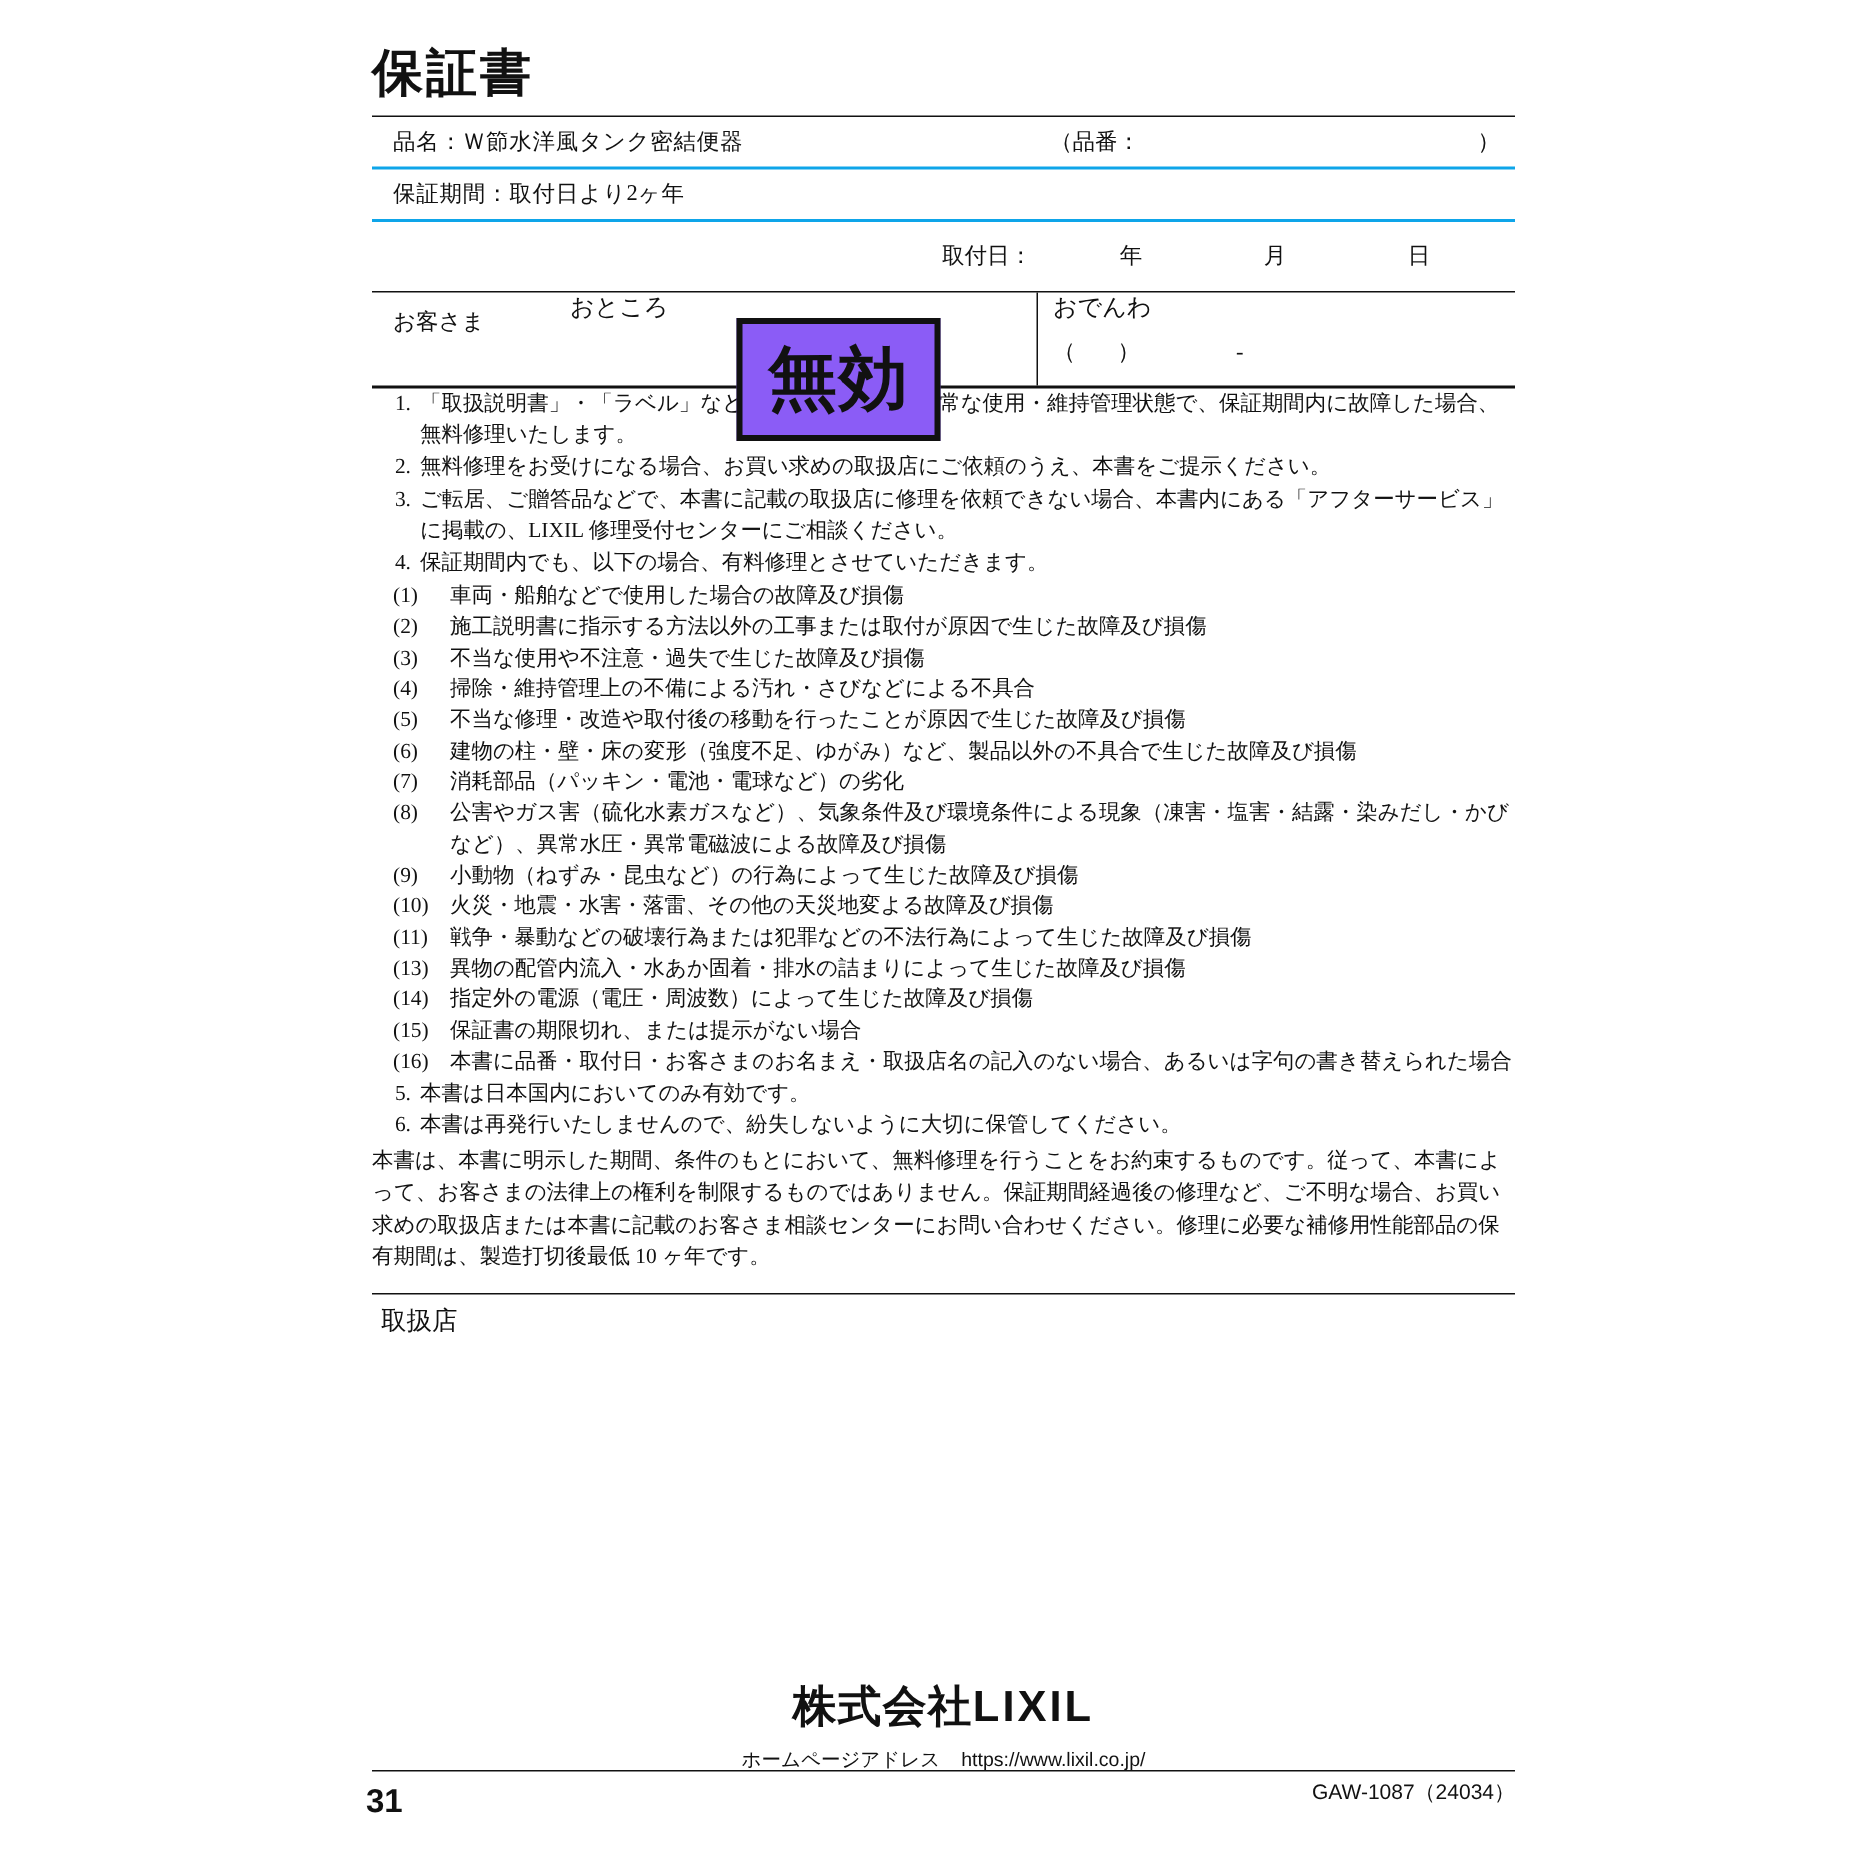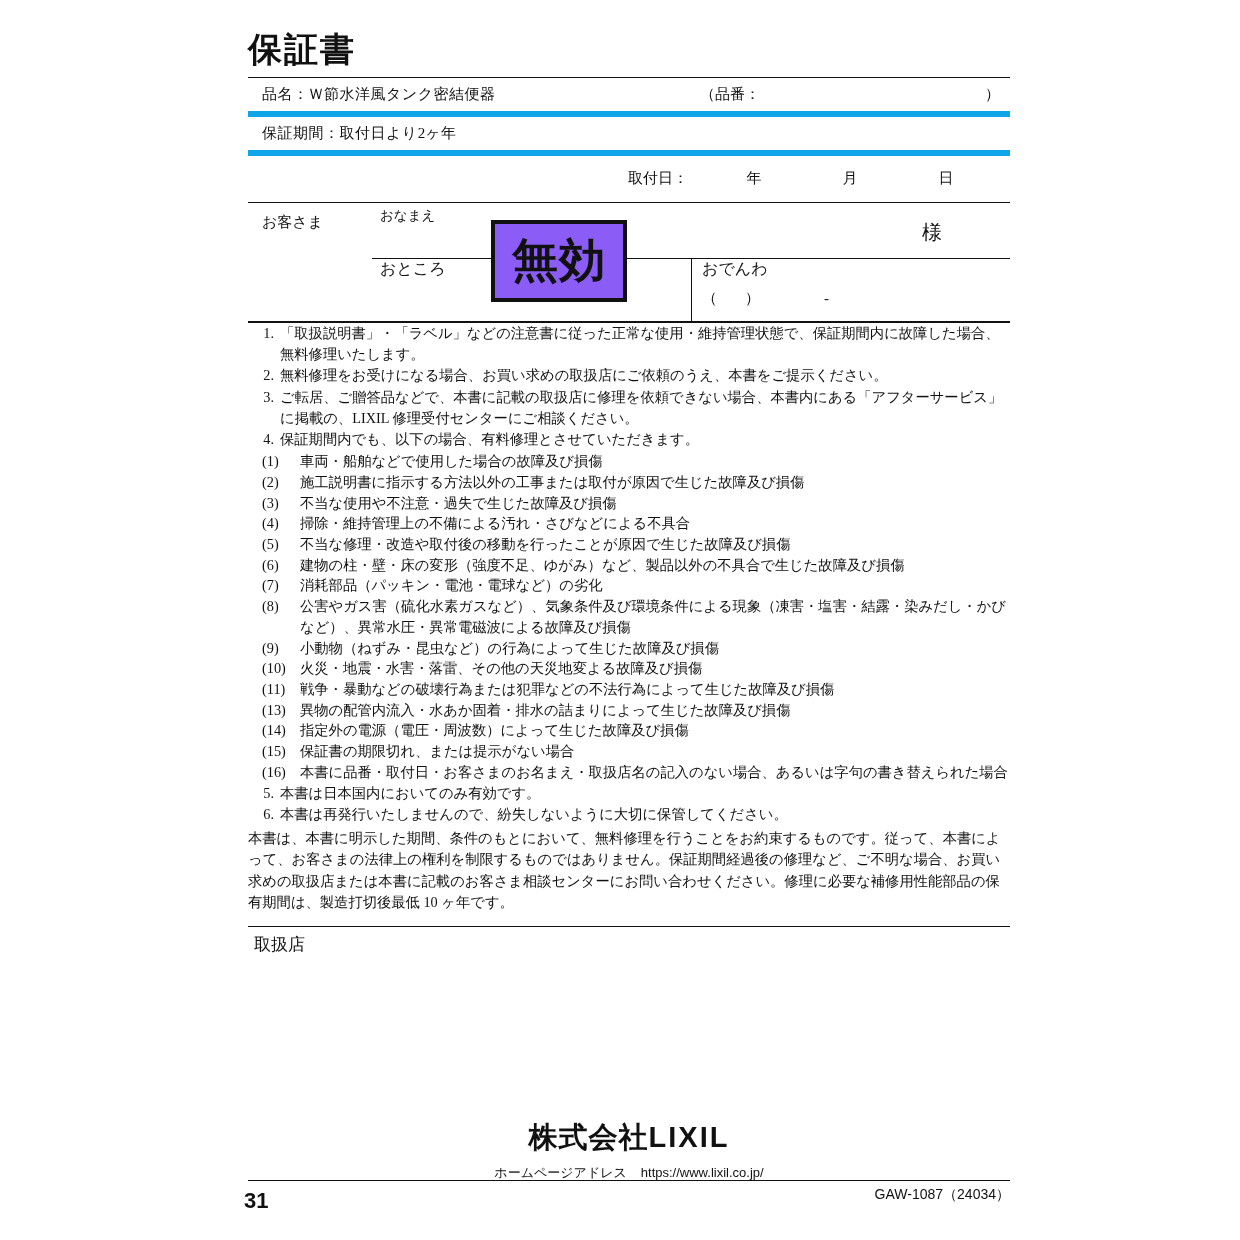--- a/index.html
+++ b/index.html
@@ -45,21 +45,21 @@
 
   
   .wbox {
     border-top: 1.5px solid #111;
     border-bottom: 1.5px solid #111;
     position: relative;
   }
   .wrow {
     display: flex;
     align-items: center;
-    border-bottom: 6px solid #0ea5e9;
+    border-bottom: 2px solid #0ea5e9;
     padding: 7px 0 7px 14px;
     font-size: 15px;
   }
   .prod-name { letter-spacing: 0.5px; }
   .prod-num {
     margin-left: auto;
     display: flex;
     width: 300px;
     justify-content: space-between;
     padding-right: 10px;
@@ -288,24 +288,20 @@
         <span class="unit">月</span>
         <span class="unit">日</span>
       </div>
 
       <div class="cust-block">
         <div class="stamp">無効</div>
 
         <div class="cust-left">お客さま</div>
 
         <div class="cust-right">
-          <div class="field">
-            <span class="flabel">おなまえ</span>
-            <span class="sama">様</span>
-          </div>
           <div class="addr-row">
             <div class="addr-left">
               <span class="flabel">おところ</span>
             </div>
             <div class="addr-right">
               <span class="flabel">おでんわ</span>
               <span class="phone-line">
                 <span class="paren">（</span><span>）</span><span class="dash">-</span>
               </span>
             </div>

